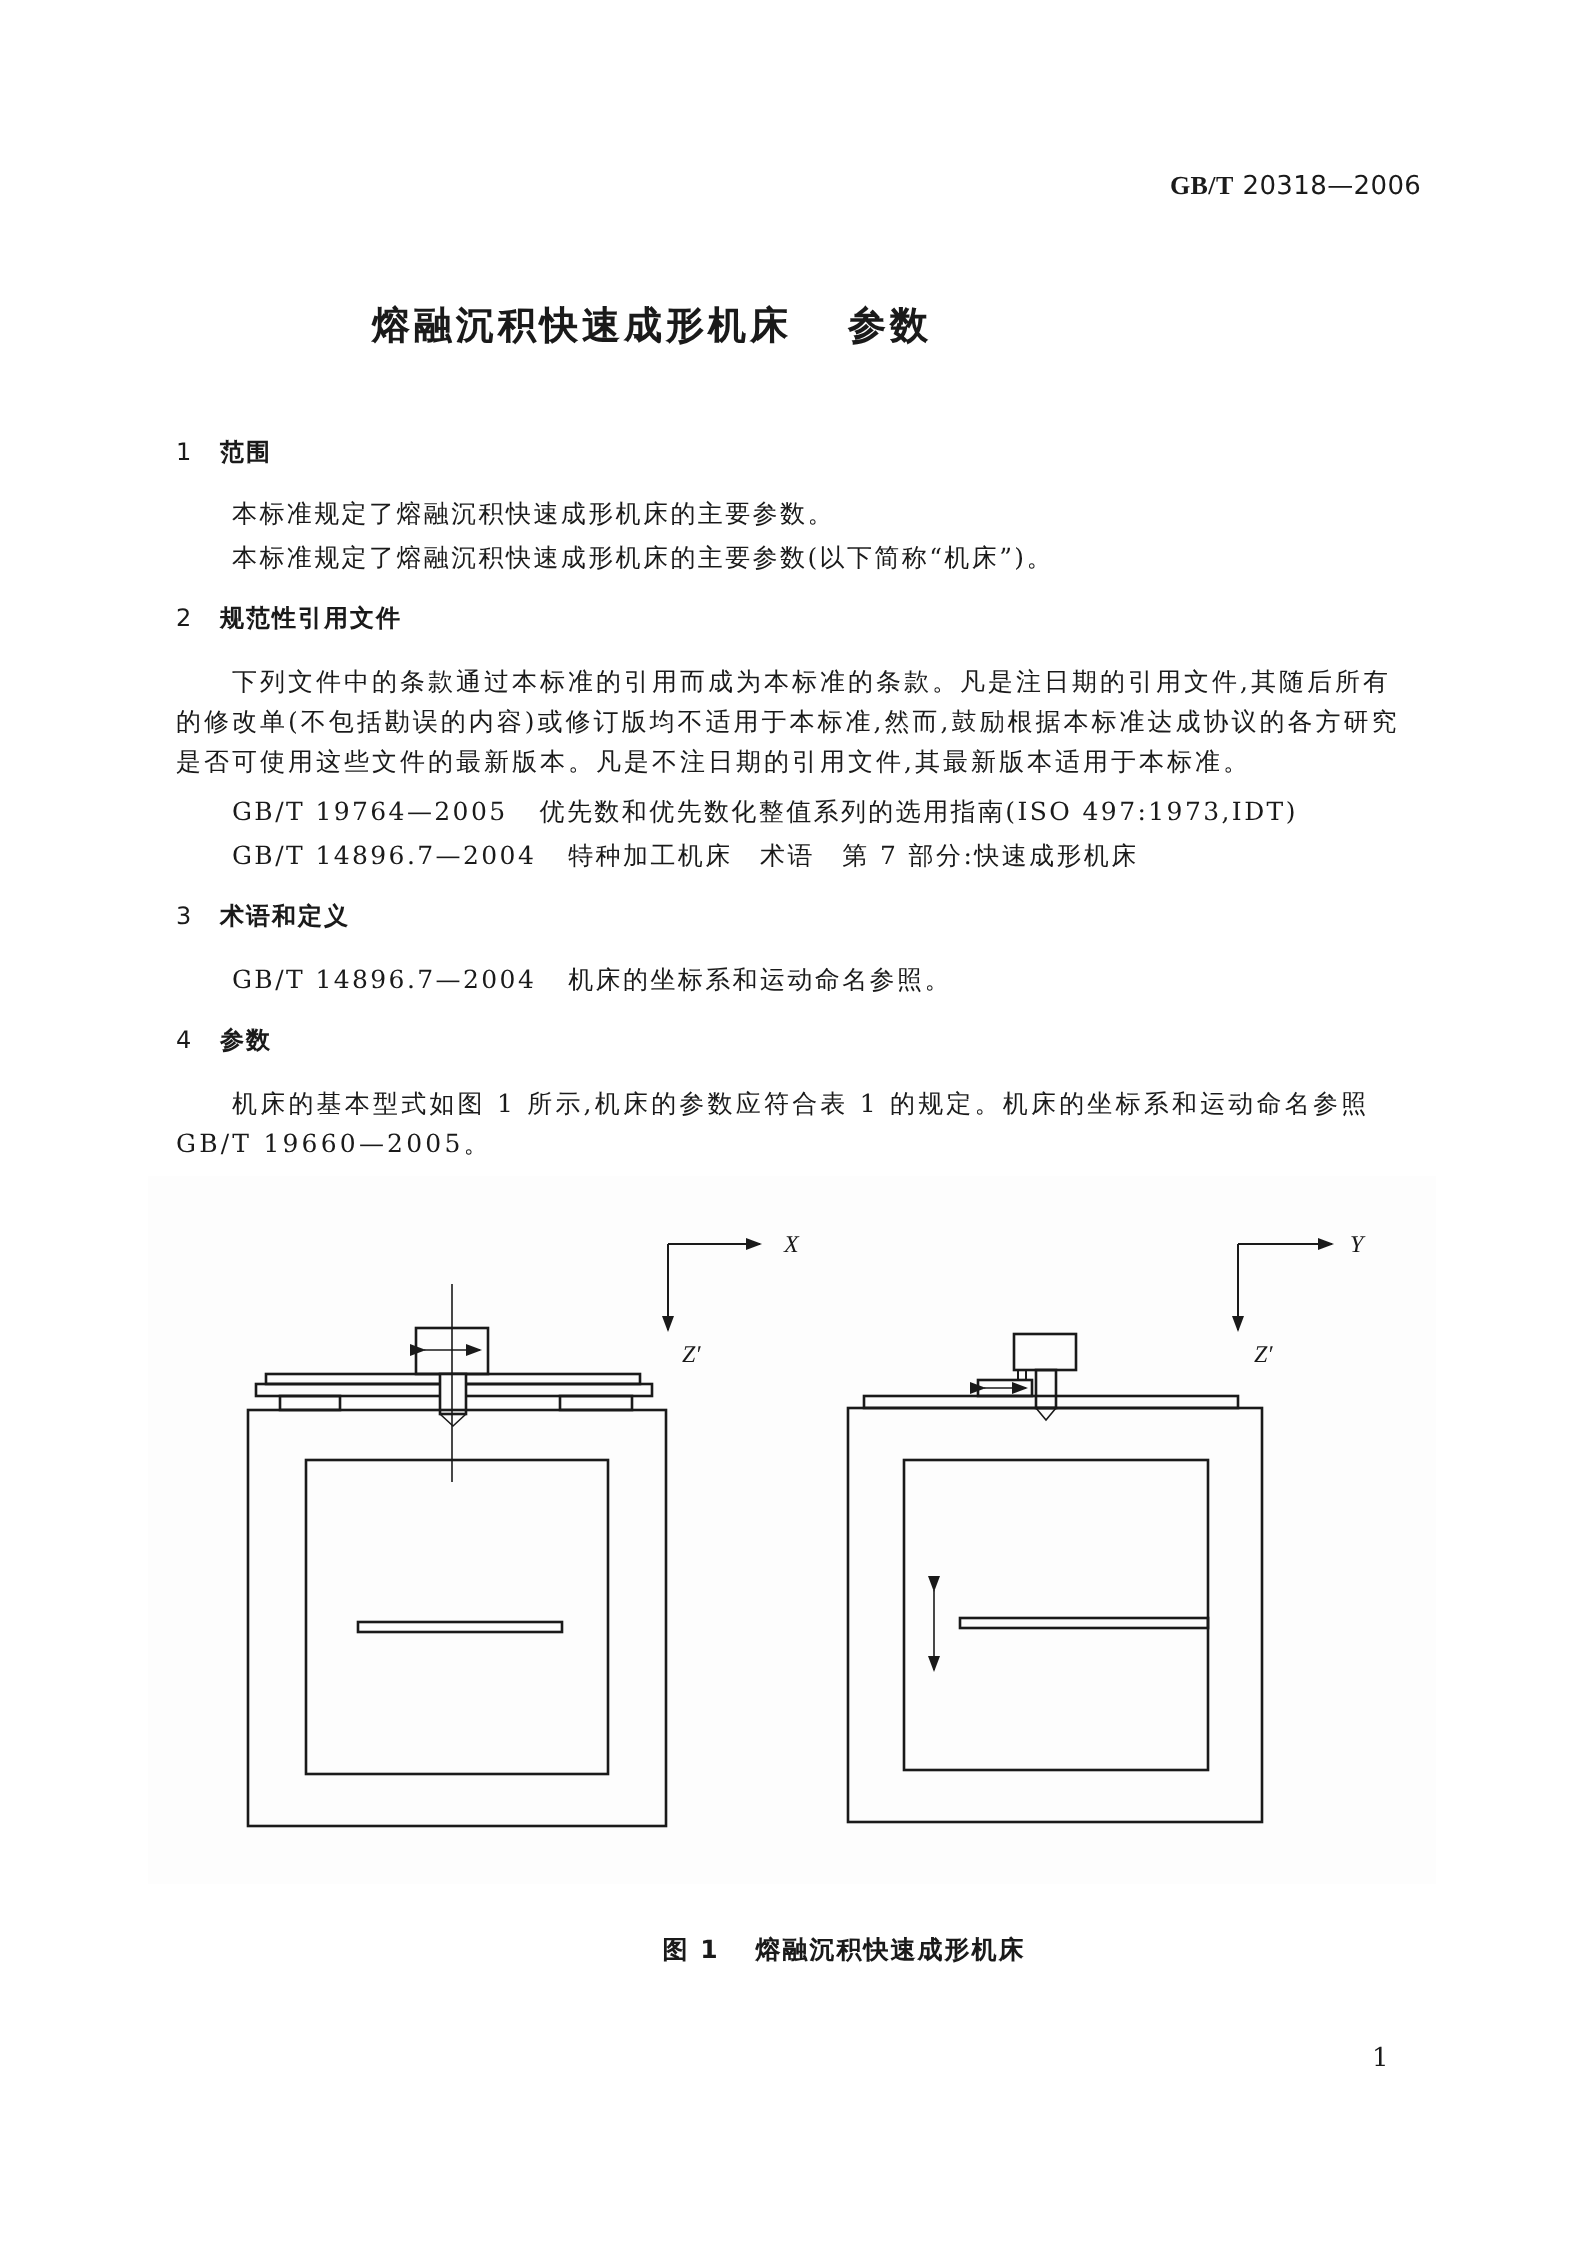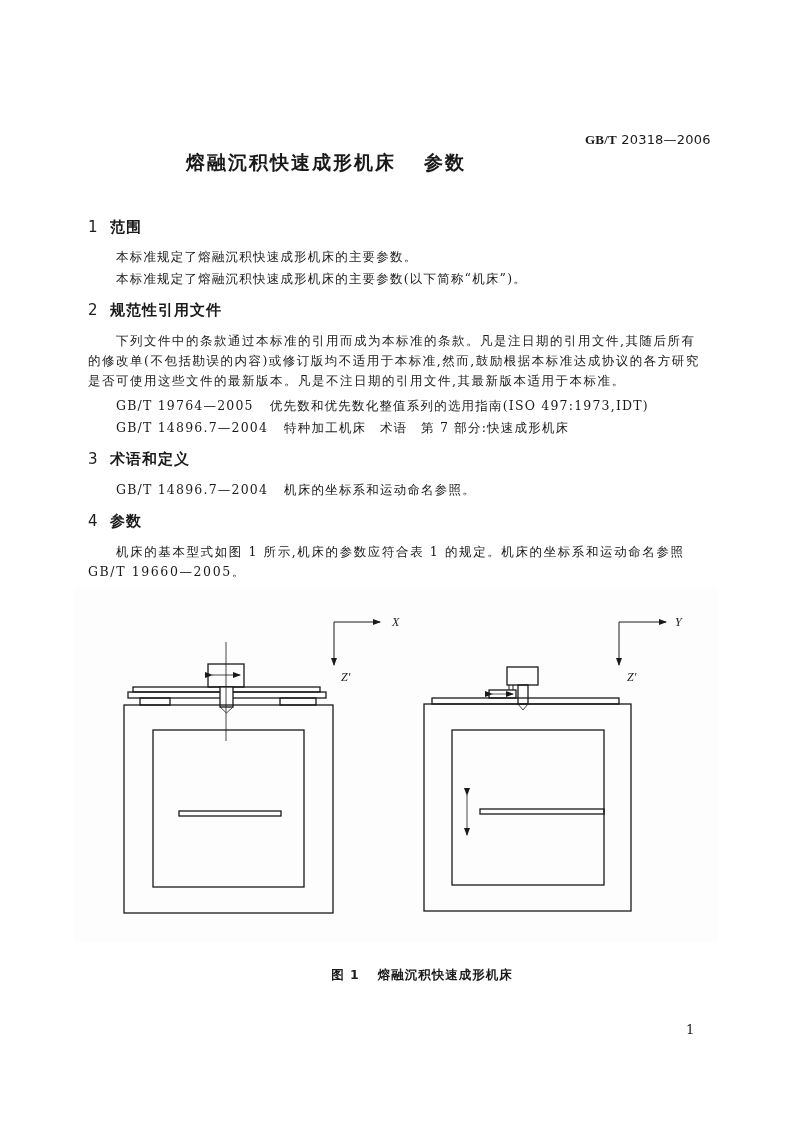--- a/index.html
+++ b/index.html
@@ -1,26 +1,26 @@
 <!DOCTYPE html>
 <html><head>
 <meta charset="utf-8">
 <style>
   html, body { margin: 0; padding: 0; }
   body {
     width: 794px; height: 1123px; background: #ffffff; position: relative;
     font-family: "DejaVu Serif", "Liberation Serif", serif; color: #1a1a1a; overflow: hidden;
   }
   .abs { position: absolute; white-space: nowrap; }
-  .std-code { left: 585px; top: 85px; font-size: 13px; letter-spacing: 0.2px; margin-top: 47px; }
+  .std-code { left: 585px; top: 85px; font-size: 13px; letter-spacing: 0.2px; }
   .std-code b { font-family: "Liberation Serif", serif; font-weight: bold; }
   .std-code span.num { font-family: "DejaVu Sans", sans-serif; }
   .doc-title { left: 0; width: 652px; top: 150px; text-align: center; font-size: 19px; font-weight: bold;
     font-family: "DejaVu Sans", sans-serif; letter-spacing: 2px; }
-  .sec { left: 88px; font-size: 15px; font-weight: bold; font-family: "DejaVu Sans", sans-serif; letter-spacing: 1px; }
+  .sec { left: 88px; font-size: 12px; font-weight: bold; font-family: "DejaVu Sans", sans-serif; letter-spacing: 1px; }
   .sec .n { display: inline-block; width: 22px; font-weight: normal; }
   .p { font-size: 12.5px; letter-spacing: 1.2px; line-height: 20px; }
   .ind { left: 116px; }
   .full { left: 88px; width: 620px; white-space: normal; }
   .ref-code { display: inline-block; text-align: center; }
   .gap { display: inline-block; width: 16px; }
   .figure { left: 74px; top: 588px; width: 644px; height: 354px; background: #fdfdfd; }
   .fig-caption { left: 0; width: 794px; top: 967px; text-align: center; font-size: 12.5px; font-weight: bold;
     font-family: "DejaVu Sans", sans-serif; letter-spacing: 1px; margin-left: 25px; }
   .fig-caption .gap2 { display: inline-block; width: 18px; }

